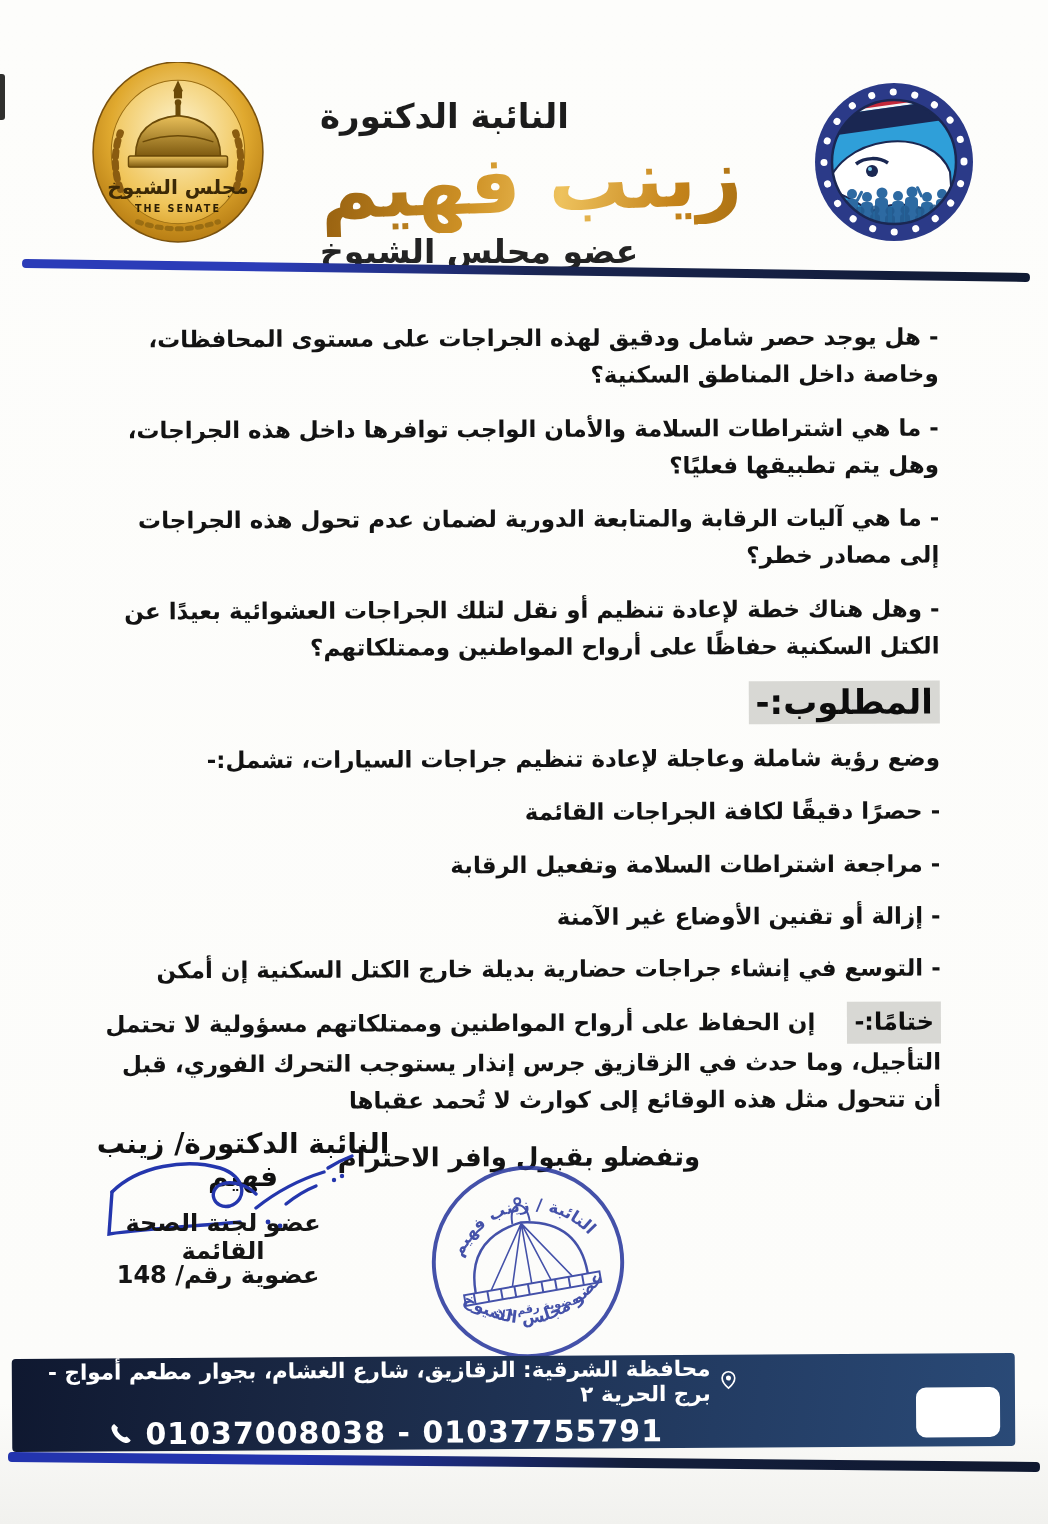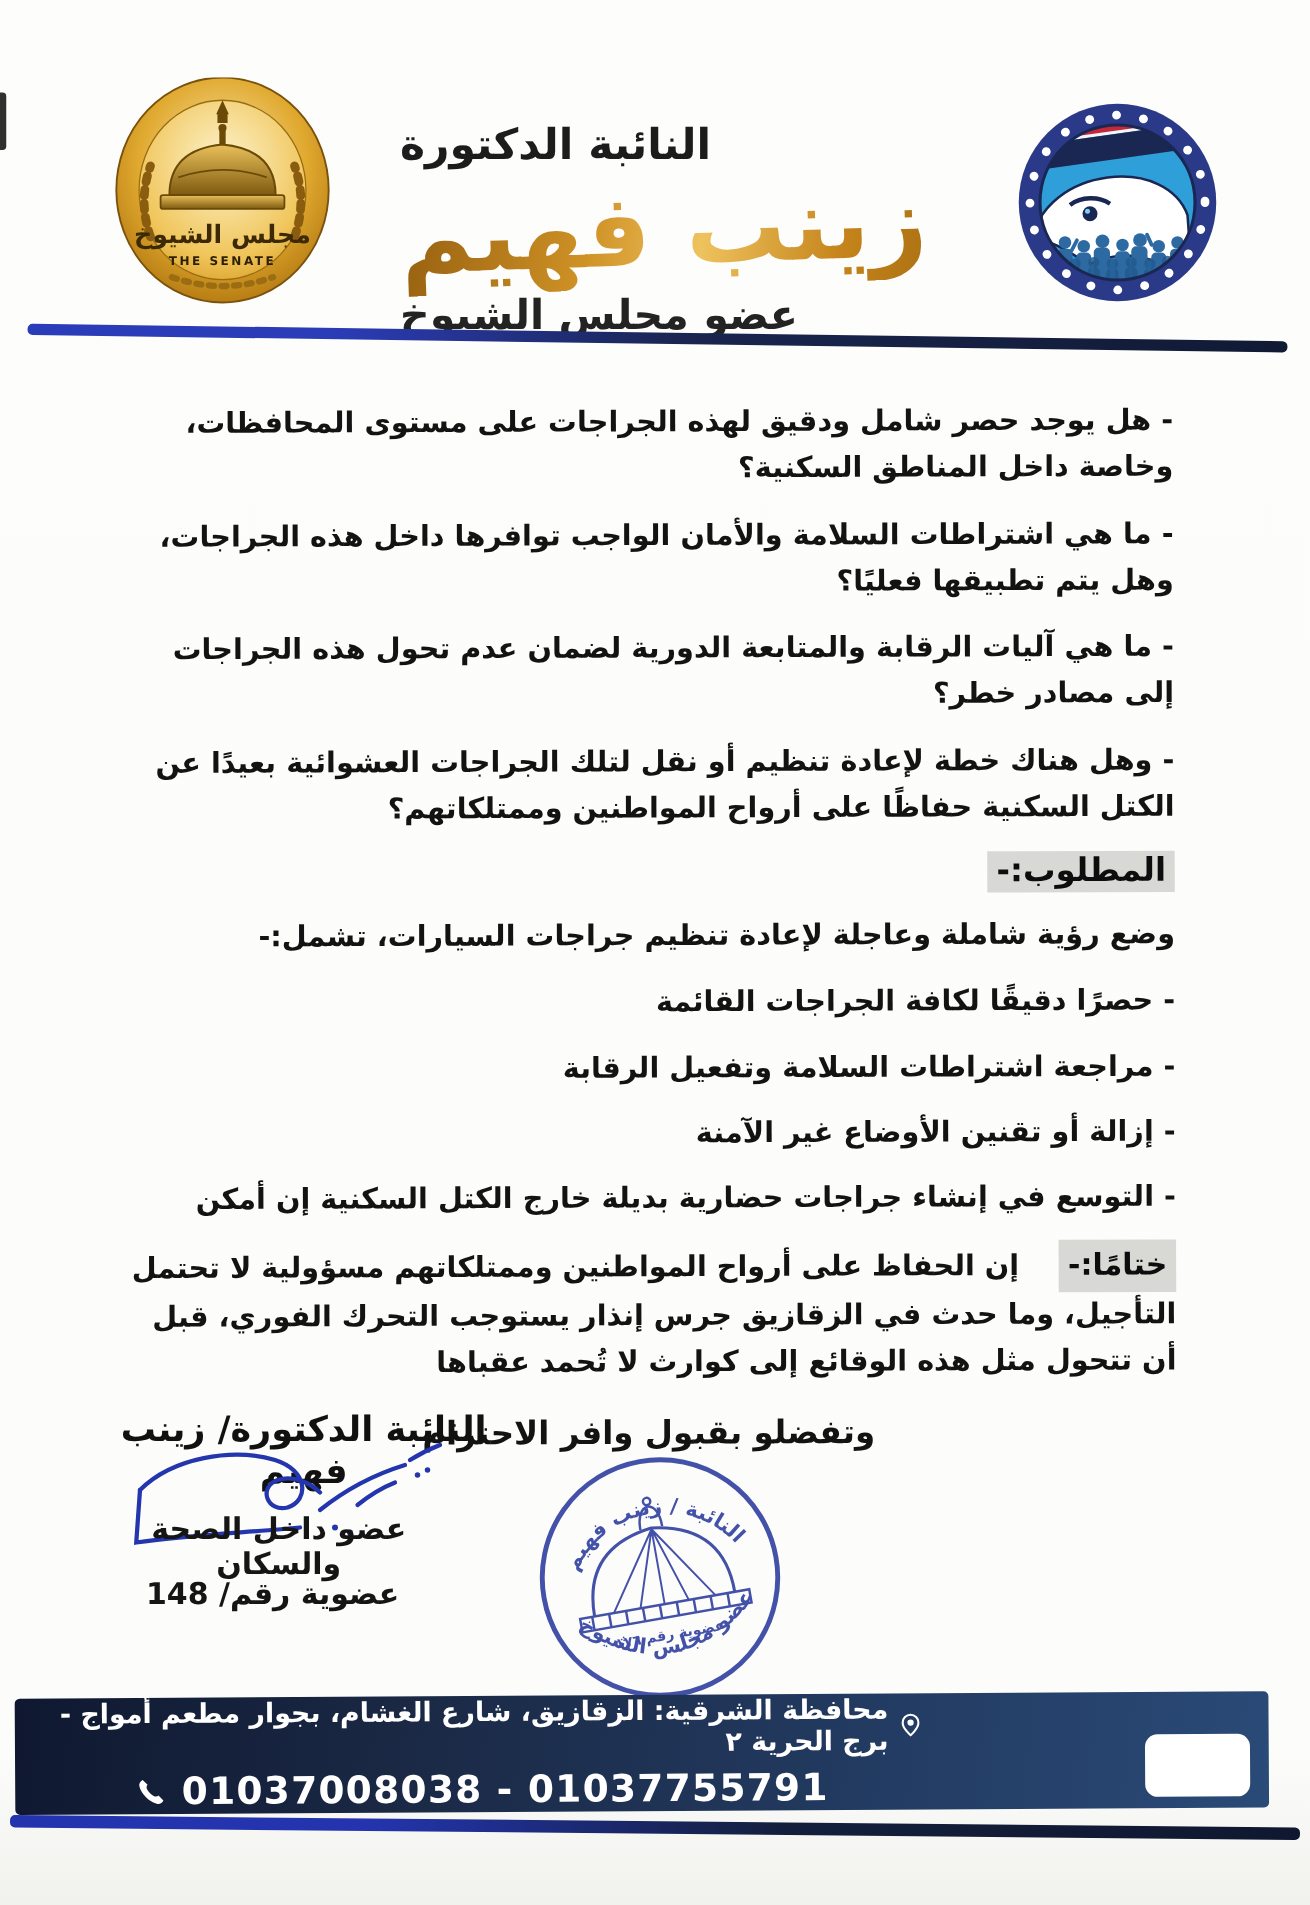--- a/index.html
+++ b/index.html
@@ -31,21 +31,21 @@
   }
   
   .body{
     position:absolute;left:95px;top:320px;width:845px;direction:rtl;text-align:right;
     transform:rotate(-0.2deg);
   }
   .body p{margin:0 0 16px 0;font-size:23px;font-weight:bold;line-height:1.62;color:#131313;}
   .body p.li{margin-bottom:15px;}
   .hl-label{
     display:inline-block;background:#d8d8d4;padding:1px 7px 2px 7px;
-    font-size:26px;font-weight:bold;color:#0d0d0d;
+    font-size:34px;font-weight:bold;color:#0d0d0d;
   }
   .hl-block{margin:4px 0 16px 0;}
   .hl-inline{margin-left:24px;font-size:24px;}
   .salutation{text-align:center;font-size:26px !important;margin-top:12px !important;letter-spacing:0.5px;}
   
   .sig-name{position:absolute;left:78px;top:1127px;width:330px;text-align:center;direction:rtl;font-size:28px;font-weight:bold;color:#111;}
   .sig-svg{position:absolute;left:88px;top:1146px;width:295px;height:108px;}
   .sig-committee{position:absolute;left:86px;top:1209px;width:274px;text-align:center;direction:rtl;font-size:24px;font-weight:bold;color:#151515;}
   .sig-membership{position:absolute;left:106px;top:1261px;width:224px;text-align:center;direction:rtl;font-size:24px;font-weight:bold;color:#151515;}
   .stamp{position:absolute;left:416px;top:1160px;width:224px;height:208px;opacity:0.88;}
@@ -214,21 +214,21 @@
       <path d="M240,22 C248,17 256,13 264,10"></path>
     </g>
     <g fill="#2436ad">
       <circle cx="180" cy="76" r="2.4"></circle>
         <circle cx="192" cy="80" r="2.4"></circle>
       <circle cx="246" cy="34" r="2.2"></circle>
         <circle cx="254" cy="30" r="2.2"></circle>
     </g>
   </svg>
 
-  <div class="sig-committee">عضو داخل الصحة والسكان</div>
+  <div class="sig-committee">عضو لجنة الصحة القائمة</div>
   <div class="sig-membership">عضوية رقم/ 148</div>
 
   <svg class="stamp" viewBox="0 0 224 212">
     <g transform="rotate(-10 112 104)" stroke="#2b3a9e" fill="none">
       <circle cx="112" cy="104" r="96" stroke-width="4"></circle>
       <path id="stTop" d="M36,112 A78,78 0 0 1 188,112" stroke="none"></path>
       <path id="stBot" d="M42,136 Q112,196 182,136" stroke="none"></path>
       <text font-size="17" font-weight="bold" fill="#2b3a9e" stroke="none">
         <textPath href="#stTop" startOffset="50%" text-anchor="middle">النائبة / زينب فهيم</textPath>
       </text>

